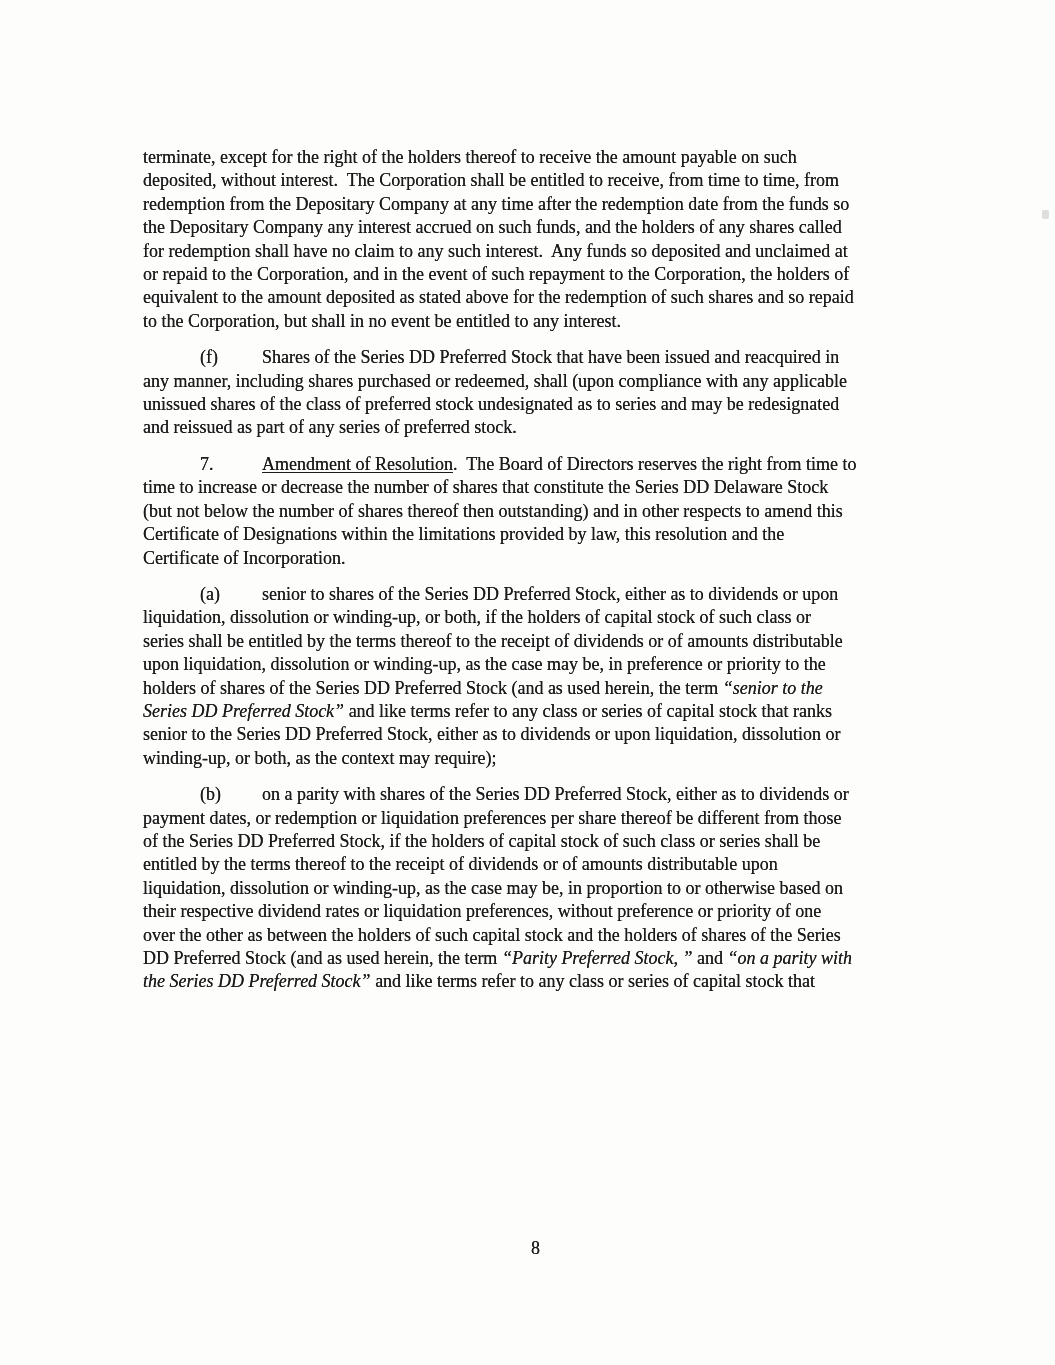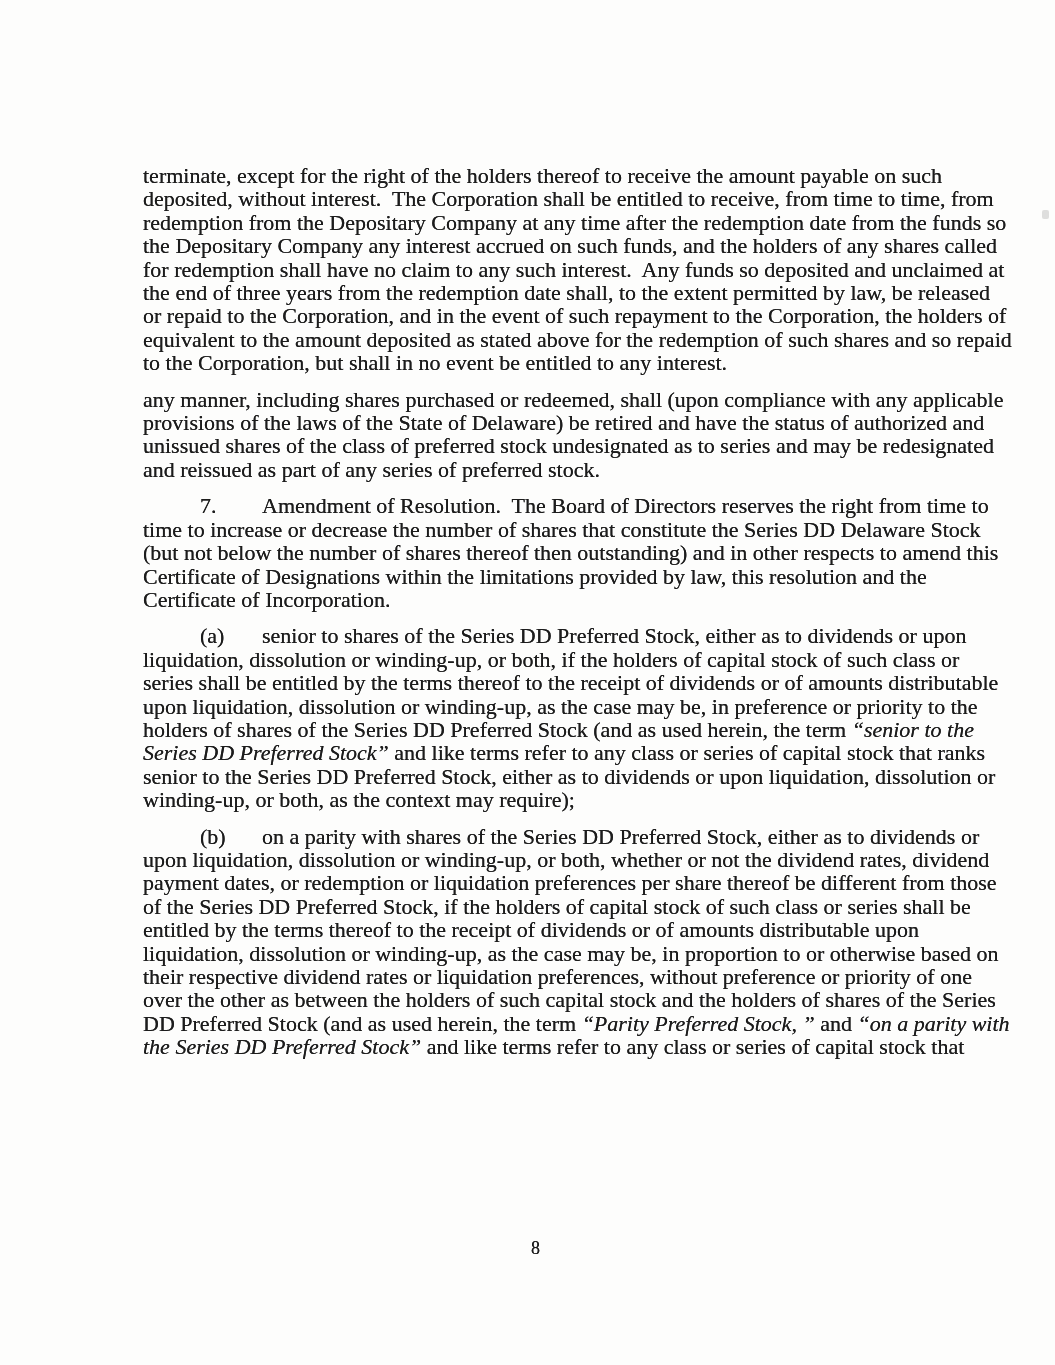--- a/index.html
+++ b/index.html
@@ -16,36 +16,37 @@
     overflow: hidden;
   }
   .scan-page {
     position: absolute;
     inset: 0;
     background: #fdfdfc;
   }
   .text-block {
     position: absolute;
     left: 143px;
-    top: 164px;
+    top: 146px;
     width: 800px;
-    font-size: 22px;
+    font-size: 18px;
     line-height: 23.4px;
     text-shadow: 0 0 0.45px #2a2a2a; 
   }
   .para {
     margin: 0 0 13px 0;
   }
   .line {
     white-space: pre;
   }
   .seg-i {
     font-style: italic;
   }
   .seg-u {
+    text-decoration: underline;
     text-underline-offset: 2px;
   }
   .seg-lbl {
     display: inline-block;
     margin-left: 57px;
     width: 62px;
   }
   .page-number {
     position: absolute;
     top: 1238px;
@@ -70,28 +71,27 @@
 <body>
 
 <div class="scan-page">
   <div class="text-block" id="text-block">
       <div class="para">
         <div class="line"><span>terminate, except for the right of the holders thereof to receive the amount payable on such</span></div>
         <div class="line"><span>deposited, without interest.  The Corporation shall be entitled to receive, from time to time, from</span></div>
         <div class="line"><span>redemption from the Depositary Company at any time after the redemption date from the funds so</span></div>
         <div class="line"><span>the Depositary Company any interest accrued on such funds, and the holders of any shares called</span></div>
         <div class="line"><span>for redemption shall have no claim to any such interest.  Any funds so deposited and unclaimed at</span></div>
-        <div class="line"><span>the end of three years from the redemption date shall, to the extent permitted by law, be released</span></div>
         <div class="line"><span>or repaid to the Corporation, and in the event of such repayment to the Corporation, the holders of</span></div>
         <div class="line"><span>equivalent to the amount deposited as stated above for the redemption of such shares and so repaid</span></div>
         <div class="line"><span>to the Corporation, but shall in no event be entitled to any interest.</span></div>
       </div>
       <div class="para">
+        <div class="line"><span class="seg-lbl">(f)</span><span>Shares of the Series DD Preferred Stock that have been issued and reacquired in</span></div>
         <div class="line"><span>any manner, including shares purchased or redeemed, shall (upon compliance with any applicable</span></div>
-        <div class="line"><span>provisions of the laws of the State of Delaware) be retired and have the status of authorized and</span></div>
         <div class="line"><span>unissued shares of the class of preferred stock undesignated as to series and may be redesignated</span></div>
         <div class="line"><span>and reissued as part of any series of preferred stock.</span></div>
       </div>
       <div class="para">
         <div class="line"><span class="seg-lbl">7.</span><span class="seg-u">Amendment of Resolution</span><span>.  The Board of Directors reserves the right from time to</span></div>
         <div class="line"><span>time to increase or decrease the number of shares that constitute the Series DD Delaware Stock</span></div>
         <div class="line"><span>(but not below the number of shares thereof then outstanding) and in other respects to amend this</span></div>
         <div class="line"><span>Certificate of Designations within the limitations provided by law, this resolution and the</span></div>
         <div class="line"><span>Certificate of Incorporation.</span></div>
       </div>
@@ -100,21 +100,20 @@
         <div class="line"><span>liquidation, dissolution or winding-up, or both, if the holders of capital stock of such class or</span></div>
         <div class="line"><span>series shall be entitled by the terms thereof to the receipt of dividends or of amounts distributable</span></div>
         <div class="line"><span>upon liquidation, dissolution or winding-up, as the case may be, in preference or priority to the</span></div>
         <div class="line"><span>holders of shares of the Series DD Preferred Stock (and as used herein, the term </span><span class="seg-i">“senior to the</span></div>
         <div class="line"><span class="seg-i">Series DD Preferred Stock”</span><span> and like terms refer to any class or series of capital stock that ranks</span></div>
         <div class="line"><span>senior to the Series DD Preferred Stock, either as to dividends or upon liquidation, dissolution or</span></div>
         <div class="line"><span>winding-up, or both, as the context may require);</span></div>
       </div>
       <div class="para">
         <div class="line"><span class="seg-lbl">(b)</span><span>on a parity with shares of the Series DD Preferred Stock, either as to dividends or</span></div>
-        <div class="line"><span>upon liquidation, dissolution or winding-up, or both, whether or not the dividend rates, dividend</span></div>
         <div class="line"><span>payment dates, or redemption or liquidation preferences per share thereof be different from those</span></div>
         <div class="line"><span>of the Series DD Preferred Stock, if the holders of capital stock of such class or series shall be</span></div>
         <div class="line"><span>entitled by the terms thereof to the receipt of dividends or of amounts distributable upon</span></div>
         <div class="line"><span>liquidation, dissolution or winding-up, as the case may be, in proportion to or otherwise based on</span></div>
         <div class="line"><span>their respective dividend rates or liquidation preferences, without preference or priority of one</span></div>
         <div class="line"><span>over the other as between the holders of such capital stock and the holders of shares of the Series</span></div>
         <div class="line"><span>DD Preferred Stock (and as used herein, the term </span><span class="seg-i">“Parity Preferred Stock, ”</span><span> and </span><span class="seg-i">“on a parity with</span></div>
         <div class="line"><span class="seg-i">the Series DD Preferred Stock”</span><span> and like terms refer to any class or series of capital stock that</span></div>
       </div>
     </div>

